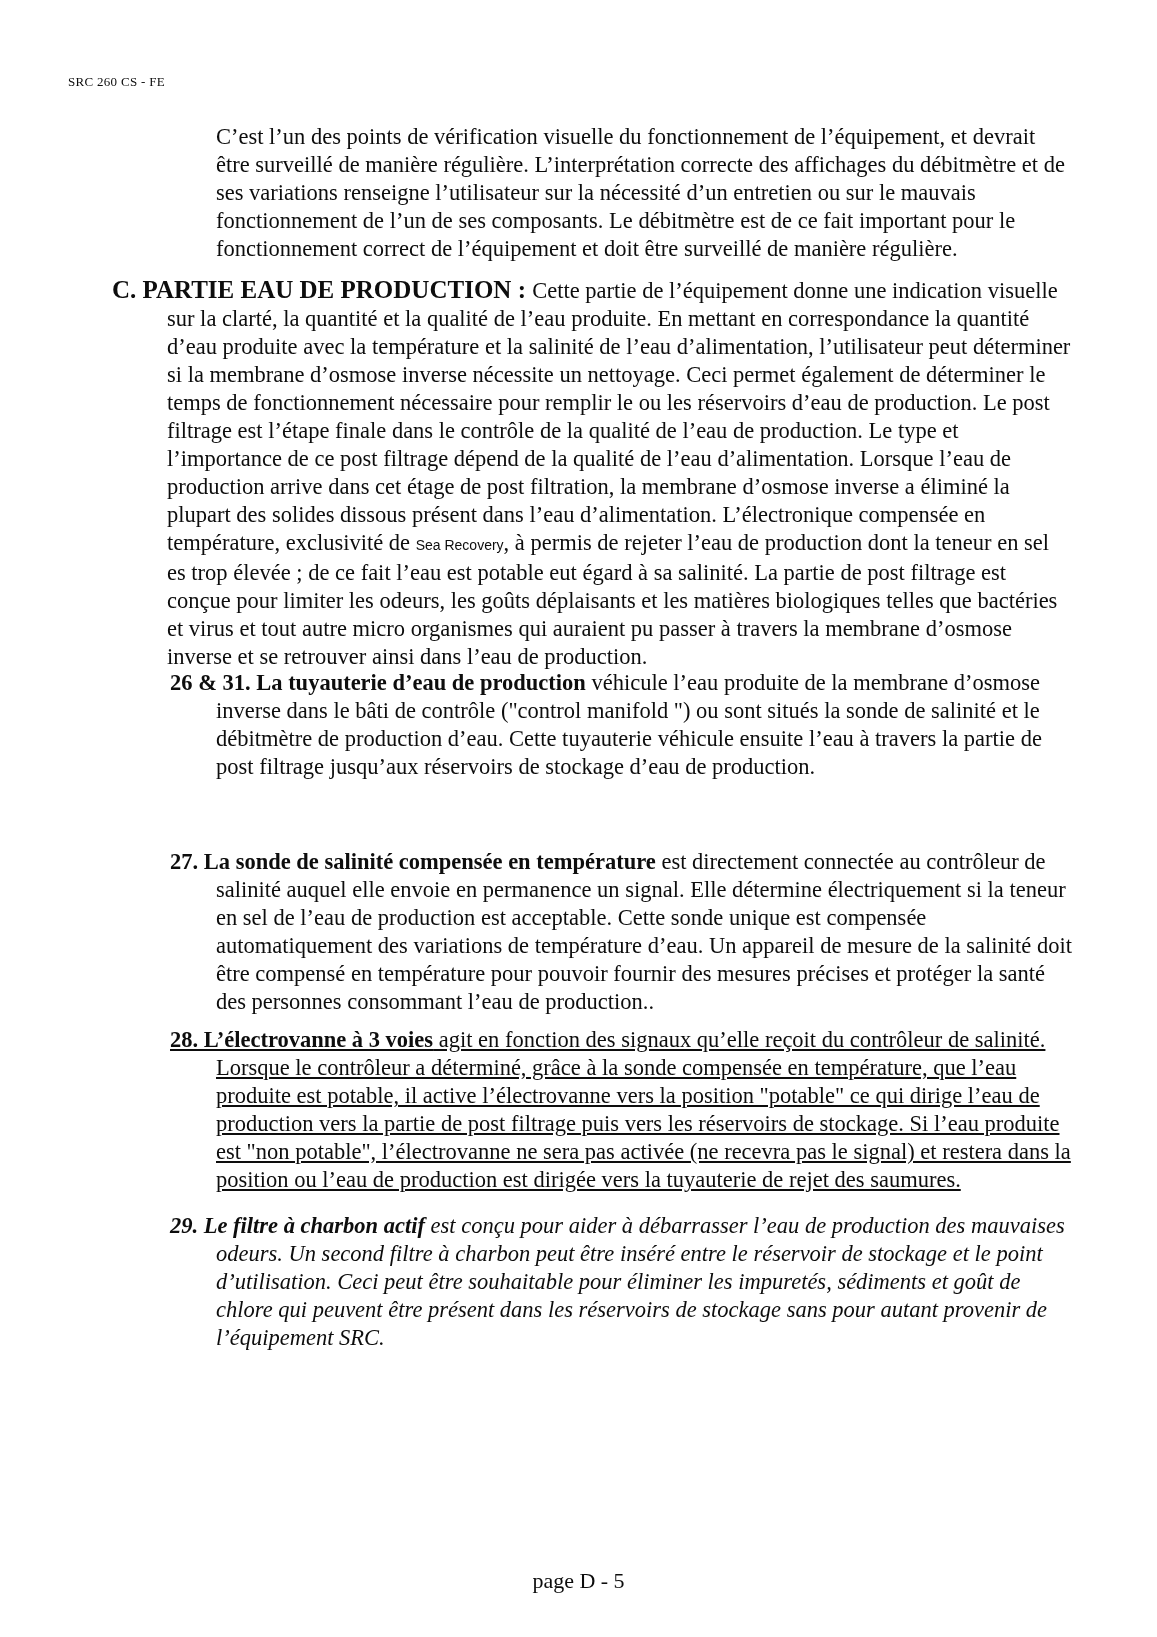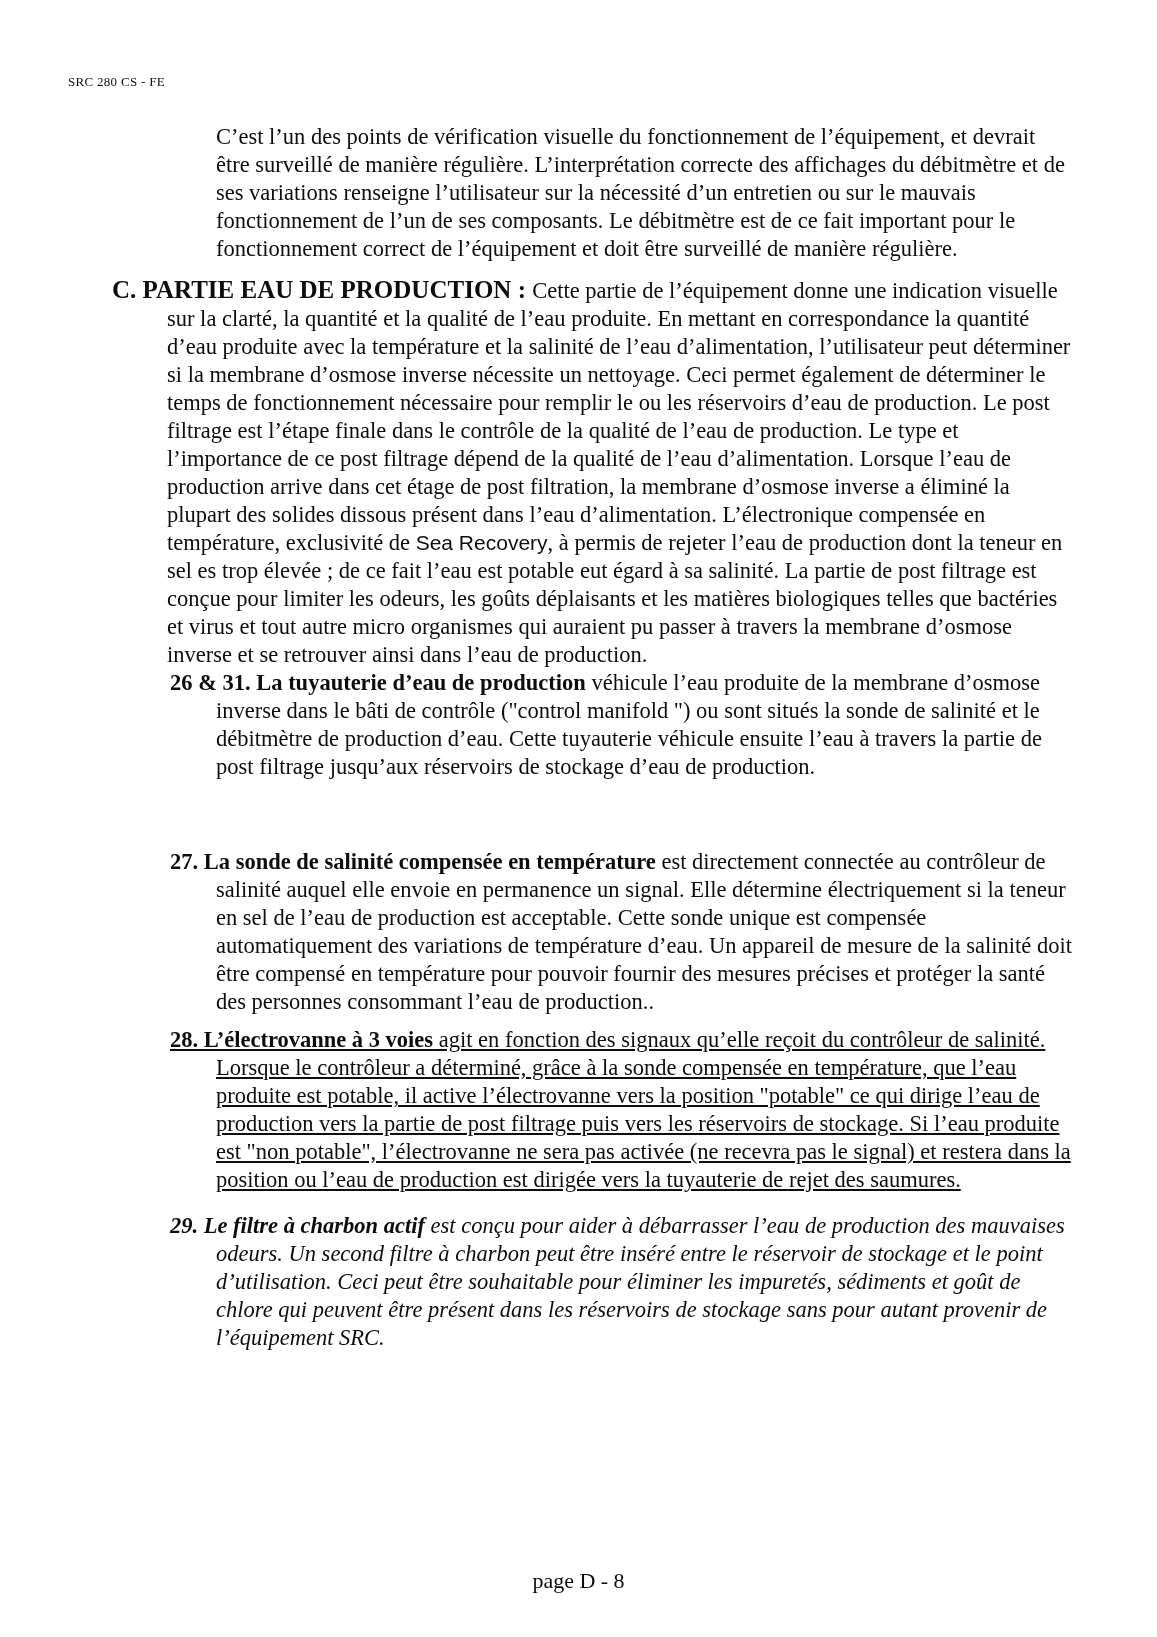--- a/index.html
+++ b/index.html
@@ -38,21 +38,21 @@
     width: 905px;
     padding-left: 55px;
     text-indent: -55px;
   }
   .section-heading {
     font-weight: bold;
     font-size: 25px;
   }
   .brand-sans {
     font-family: "Liberation Sans", "DejaVu Sans", sans-serif;
-    font-size: 21px;
+    font-size: 14px;
   }
   .item {
     position: absolute;
     left: 158px;
     width: 856px;
     padding-left: 46px;
     text-indent: -46px;
   }
   .item-label { font-weight: bold; }
   .item-1 { top: 657px; }
@@ -66,29 +66,29 @@
     width: 1157px;
     text-align: center;
     font-size: 22px;
   }
 </style>
 </head>
 <body>
 
 <div class="page">
 
-  <div class="doc-code">SRC 280 CS - FE</div>
+  <div class="doc-code">SRC 260 CS - FE</div>
 
   <p class="para intro">C’est l’un des points de vérification visuelle du fonctionnement de l’équipement, et devrait être surveillé de manière régulière. L’interprétation correcte des affichages du débitmètre et de ses variations renseigne l’utilisateur sur la nécessité d’un entretien ou sur le mauvais fonctionnement de l’un de ses composants. Le débitmètre est de ce fait important pour le fonctionnement correct de l’équipement et doit être surveillé de manière régulière.</p>
 
   <div class="para section"><span class="section-heading">C. PARTIE EAU DE PRODUCTION : </span><span>Cette partie de l’équipement donne une indication visuelle sur la clarté, la quantité et la qualité de l’eau produite. En mettant en correspondance la quantité d’eau produite avec la température et la salinité de l’eau d’alimentation, l’utilisateur peut déterminer si la membrane d’osmose inverse nécessite un nettoyage. Ceci permet également de déterminer le temps de fonctionnement nécessaire pour remplir le ou les réservoirs d’eau de production. Le post filtrage est l’étape finale dans le contrôle de la qualité de l’eau de production. Le type et l’importance de ce post filtrage dépend de la qualité de l’eau d’alimentation. Lorsque l’eau de production arrive dans cet étage de post filtration, la membrane d’osmose inverse a éliminé la plupart des solides dissous présent dans l’eau d’alimentation. L’électronique compensée en température, exclusivité de </span><span class="brand-sans">Sea Recovery</span><span>, à permis de rejeter l’eau de production dont la teneur en sel es trop élevée ; de ce fait l’eau est potable eut égard à sa salinité. La partie de post filtrage est conçue pour limiter les odeurs, les goûts déplaisants et les matières biologiques telles que bactéries et virus et tout autre micro organismes qui auraient pu passer à travers la membrane d’osmose inverse et se retrouver ainsi dans l’eau de production.</span></div>
 
   <div class="para item item-1"><span class="item-label">26 &amp; 31. La tuyauterie d’eau de production</span><span> véhicule l’eau produite de la membrane d’osmose inverse dans le bâti de contrôle ("control manifold ") ou sont situés la sonde de salinité et le débitmètre de production d’eau. Cette tuyauterie véhicule ensuite l’eau à travers la partie de post filtrage jusqu’aux réservoirs de stockage d’eau de production.</span></div>
 
   <div class="para item item-2"><span class="item-label">27. La sonde de salinité compensée en température</span><span> est directement connectée au contrôleur de salinité auquel elle envoie en permanence un signal. Elle détermine électriquement si la teneur en sel de l’eau de production est acceptable. Cette sonde unique est compensée automatiquement des variations de température d’eau. Un appareil de mesure de la salinité doit être compensé en température pour pouvoir fournir des mesures précises et protéger la santé des personnes consommant l’eau de production..</span></div>
 
   <div class="para item item-3"><span class="item-label">28. L’électrovanne à 3 voies</span><span> agit en fonction des signaux qu’elle reçoit du contrôleur de salinité. Lorsque le contrôleur a déterminé, grâce à la sonde compensée en température, que l’eau produite est potable, il active l’électrovanne vers la position "potable" ce qui dirige l’eau de production vers la partie de post filtrage puis vers les réservoirs de stockage. Si l’eau produite est "non potable", l’électrovanne ne sera pas activée (ne recevra pas le signal) et restera dans la position ou l’eau de production est dirigée vers la tuyauterie de rejet des saumures.</span></div>
 
   <div class="para item item-4"><span class="item-label">29. Le filtre à charbon actif</span><span> est conçu pour aider à débarrasser l’eau de production des mauvaises odeurs. Un second filtre à charbon peut être inséré entre le réservoir de stockage et le point d’utilisation. Ceci peut être souhaitable pour éliminer les impuretés, sédiments et goût de chlore qui peuvent être présent dans les réservoirs de stockage sans pour autant provenir de l’équipement SRC.</span></div>
 
-  <div class="footer">page D - 8</div>
+  <div class="footer">page D - 5</div>
 
 </div>
 
 </body></html>

